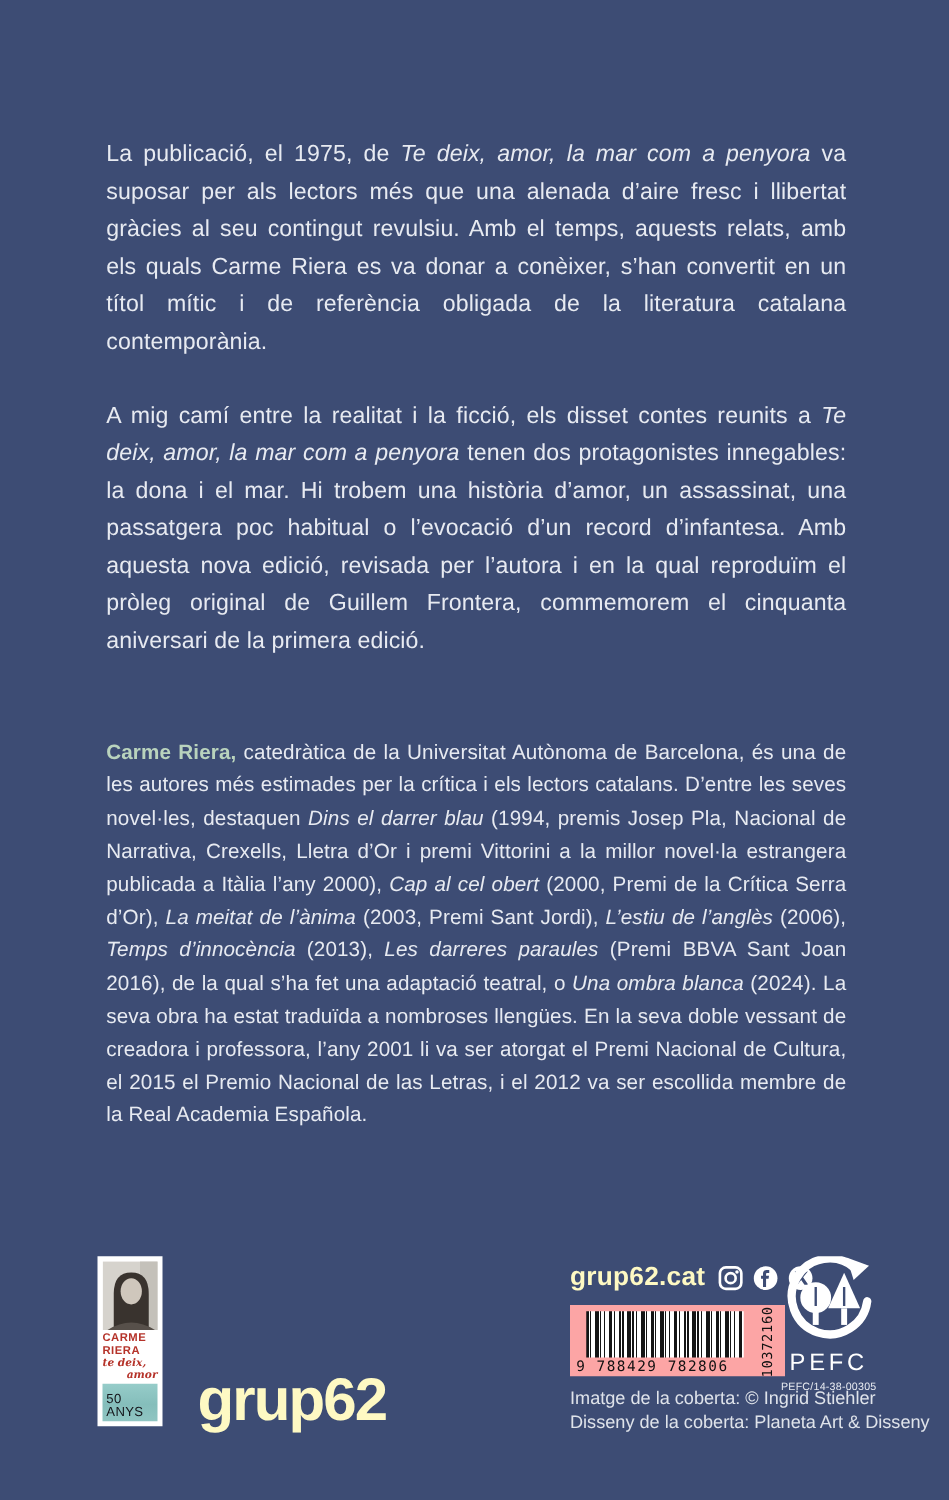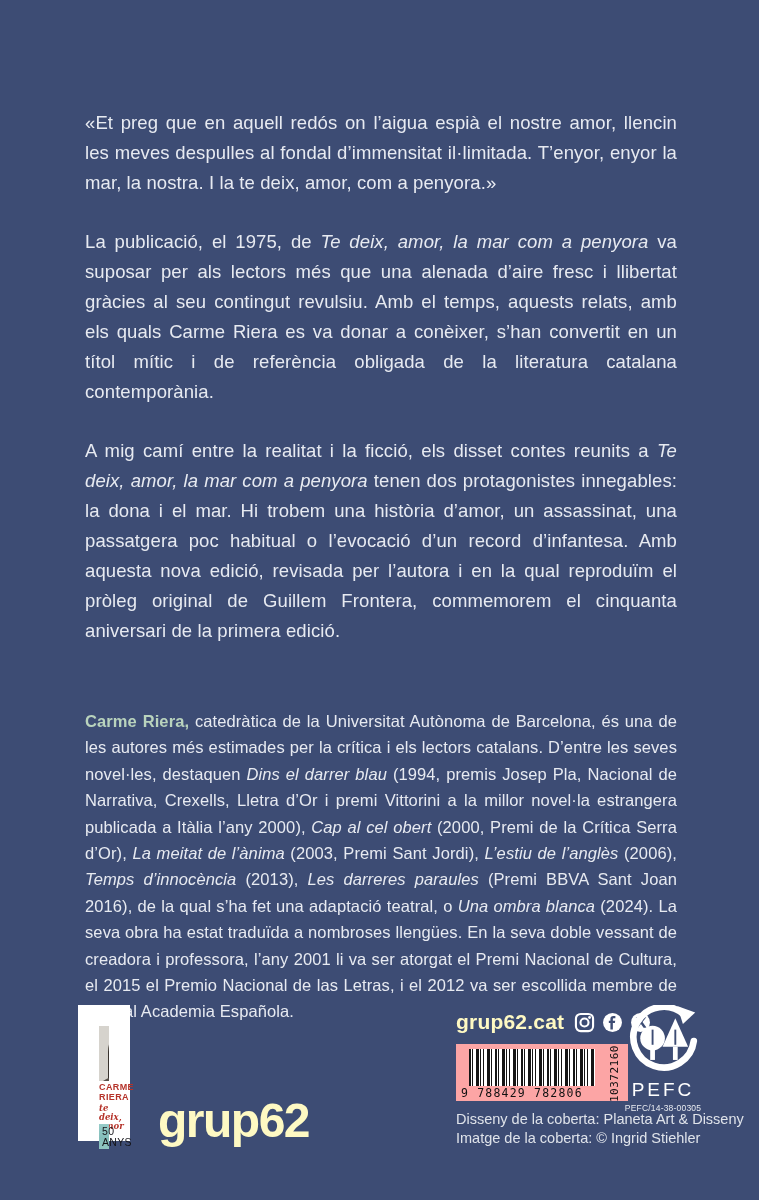--- a/index.html
+++ b/index.html
@@ -17,21 +17,21 @@
     font-size:16.5px;line-height:26.4px;text-align:justify;margin:62px 0 0 0;
     letter-spacing:.1px;
   }
   .content i{font-style:italic;}
   .author-name{color:#b9d3bd;font-weight:bold;margin-top:39px;}
   
   .footer{position:absolute;left:0;top:1003px;width:759px;height:197px;}
   
   .thumb{
     position:absolute;left:78px;top:2px;width:52px;height:136px;background:#fff;
-    box-sizing:border-box;padding:21px;display:flex;flex-direction:column;
+    box-sizing:border-box;padding:4px;display:flex;flex-direction:column;
   }
   .thumb .photo{height:55px;flex:none;overflow:hidden;}
   .thumb .photo svg{display:block;}
   .thumb .ttl{flex:none;height:41px;padding-top:2px;}
   .thumb-author{
     font-size:9px;line-height:9.5px;font-weight:bold;color:#b5332a;
     letter-spacing:.4px;
   }
   .thumb-title{
     font-family:"DejaVu Serif",serif;font-style:italic;font-weight:bold;
@@ -83,21 +83,20 @@
   
   .credits{position:absolute;left:456px;top:107px;font-size:14.5px;line-height:19px;color:#dfe3ea;}
 </style>
 </head>
 <body>
 
 <div class="page">
 
   <div class="content">
 
-    <p class="syn"><span>«Et preg que en aquell redós on l’aigua espià el nostre amor, llencin les meves despulles al fondal d’immensitat il·limitada. T’enyor, enyor la mar, la nostra. I la te deix, amor, com a penyora.»</span></p>
 
     <p class="syn"><span>La publicació, el 1975, de </span><i>Te deix, amor, la mar com a penyora</i><span> va suposar per als lectors més que una alenada d’aire fresc i llibertat gràcies al seu contingut revulsiu. Amb el temps, aquests relats, amb els quals Carme Riera es va donar a conèixer, s’han convertit en un títol mític i de referència obligada de la literatura catalana contemporània.</span></p>
 
     <p class="syn"><span>A mig camí entre la realitat i la ficció, els disset contes reunits a </span><i>Te deix, amor, la mar com a penyora</i><span> tenen dos protagonistes innegables: la dona i el mar. Hi trobem una història d’amor, un assassinat, una passatgera poc habitual o l’evocació d’un record d’infantesa. Amb aquesta nova edició, revisada per l’autora i en la qual reproduïm el pròleg original de Guillem Frontera, commemorem el cinquanta aniversari de la primera edició.</span></p>
 
     <p class="bio"><span class="author-name">Carme Riera,</span><span> catedràtica de la Universitat Autònoma de Barcelona, és una de les autores més estimades per la crítica i els lectors catalans. D’entre les seves novel·les, destaquen </span><i>Dins el darrer blau</i><span> (1994, premis Josep Pla, Nacional de Narrativa, Crexells, Lletra d’Or i premi Vittorini a la millor novel·la estrangera publicada a Itàlia l’any 2000), </span><i>Cap al cel obert</i><span> (2000, Premi de la Crítica Serra d’Or), </span><i>La meitat de l’ànima</i><span> (2003, Premi Sant Jordi), </span><i>L’estiu de l’anglès</i><span> (2006), </span><i>Temps d’innocència</i><span> (2013), </span><i>Les darreres paraules</i><span> (Premi BBVA Sant Joan 2016), de la qual s’ha fet una adaptació teatral, o </span><i>Una ombra blanca</i><span> (2024). La seva obra ha estat traduïda a nombroses llengües. En la seva doble vessant de creadora i professora, l’any 2001 li va ser atorgat el Premi Nacional de Cultura, el 2015 el Premio Nacional de las Letras, i el 2012 va ser escollida membre de la Real Academia Española.</span></p>
   </div>
 
   <div class="footer">
 
@@ -161,18 +160,18 @@
         <path d="M29 26 v16" stroke="#3d4c74" stroke-width="2"></path>
         <path d="M53 14 L66.5 44 H39.5 Z" fill="#fff"></path>
         <rect x="50.5" y="44" width="5" height="14" fill="#fff"></rect>
         <path d="M53 26 v16" stroke="#3d4c74" stroke-width="2"></path>
       </svg>
       <div class="pefc-label">PEFC</div>
       <div class="pefc-cert">PEFC/14-38-00305</div>
     </div>
 
     <div class="credits">
+      <div>Imatge de la coberta: © Ingrid Stiehler</div>
       <div>Disseny de la coberta: Planeta Art &amp; Disseny</div>
-      <div>Imatge de la coberta: © Ingrid Stiehler</div>
     </div>
 
   </div>
 </div>
 
 </body></html>

